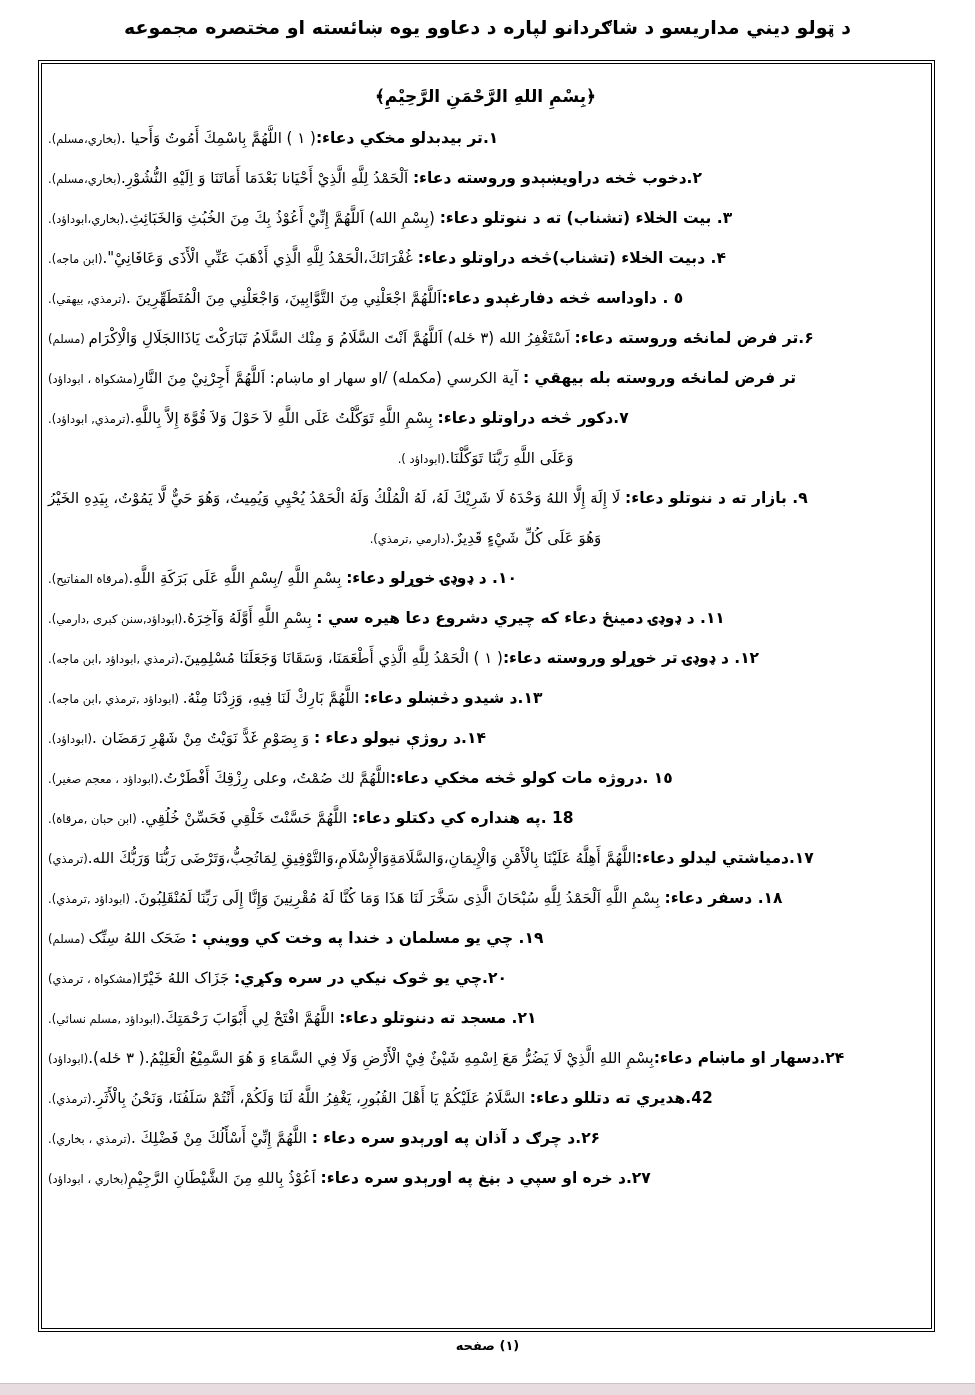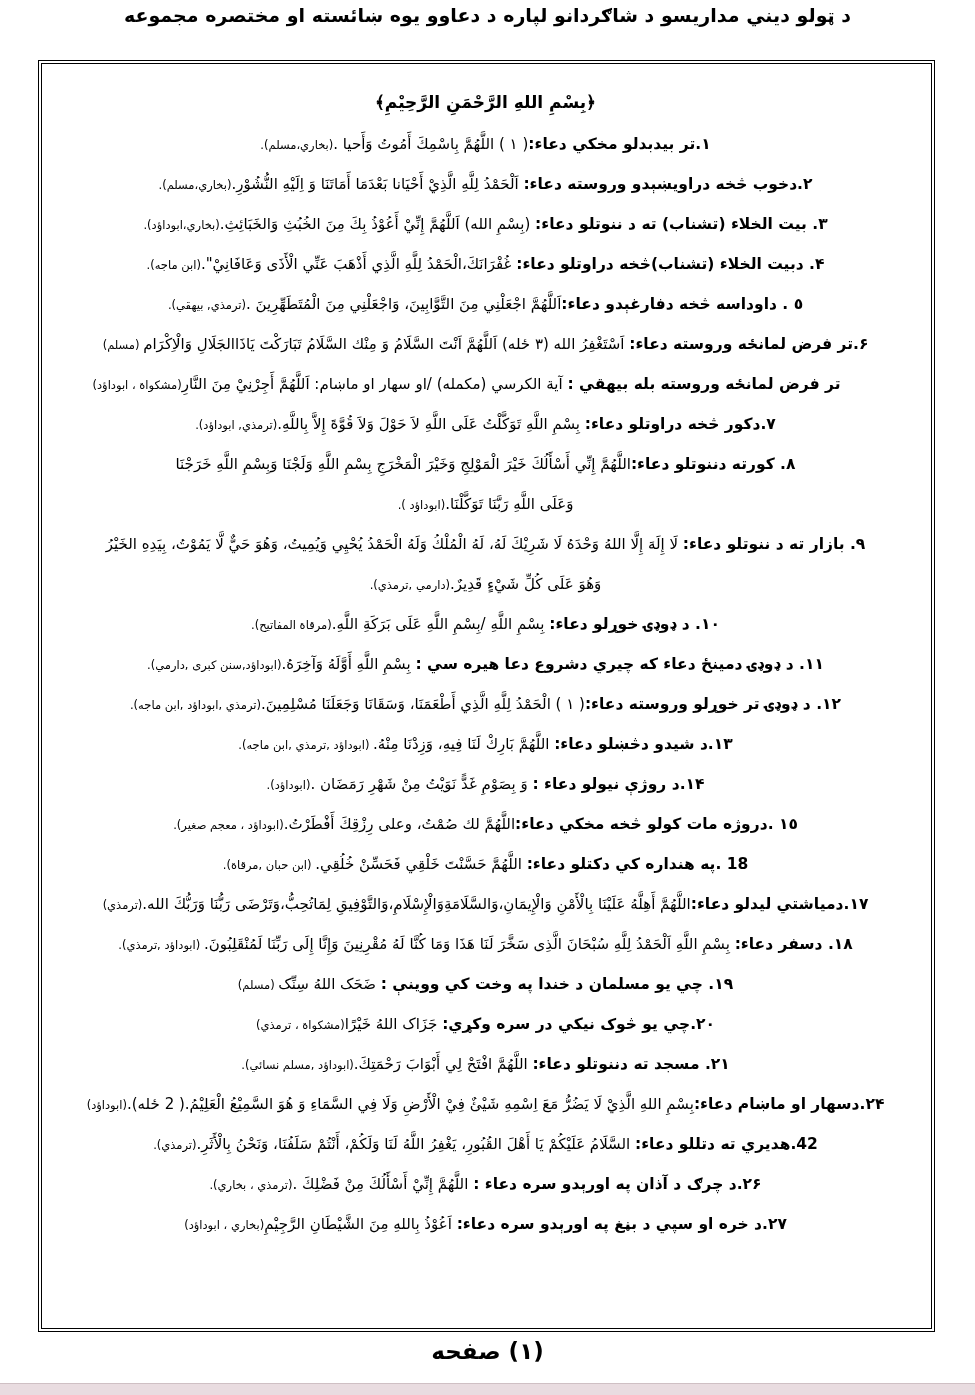--- a/index.html
+++ b/index.html
@@ -8,59 +8,59 @@
     background:#ffffff;
     font-family:"DejaVu Sans","Liberation Sans",sans-serif;
     color:#000;
     position:relative;
     overflow:hidden;
   }
   .doc-title{
     text-align:center;
     font-weight:700;
     font-size:19px;
-    padding-top:4px;
+    padding-top:16px;
     direction:rtl;
   }
   .content-box{
     position:absolute;
     left:38px;
     top:60px;
     width:897px;
     height:1272px;
     border:4px double #000;
     box-sizing:border-box;
-    padding:16px 8px 4px 6px;
+    padding:10px 8px 4px 6px;
     direction:rtl;
     overflow:visible;
   }
   .line{
     direction:rtl;
-    text-align:center;
+    text-align:left;
     height:40px;
     line-height:40px;
     white-space:nowrap;
     font-size:15px;
   }
   .line.center{text-align:center;}
   .line.indent{padding-right:38px;}
   .bismillah{
     text-align:center;
     height:44px;
     line-height:44px;
     font-size:17px;
     font-weight:700;
   }
   .lbl{font-weight:700;font-size:15.5px;}
   .txt{font-size:15px;}
   .src{font-size:11.5px;}
   .footer{
     text-align:center;
     font-weight:700;
-    font-size:23px;
+    font-size:13px;
     position:absolute;
     top:1338px;
     left:0;right:0;
     direction:rtl;
   }
   .bottom-strip{
     position:absolute;
     bottom:0;left:0;right:0;
     height:11px;
     background:#e9dce0;
@@ -77,37 +77,36 @@
     <div class="bismillah line center">﴿بِسْمِ اللهِ الرَّحْمَنِ الرَّحِيْمِ﴾</div>
     <div>
         <div class="line"><span class="lbl">١.تر بيدبدلو مخكي دعاء:</span><span class="txt">( ١ ) اللَّهُمَّ بِاسْمِكَ أَمُوتُ وَأَحيا .</span><span class="src">(بخاري،مسلم).</span></div>
         <div class="line"><span class="lbl">٢.دخوب څخه دراويښېدو وروسته دعاء:</span><span class="txt"> اَلْحَمْدُ لِلَّهِ الَّذِيْ أَحْيَانا بَعْدَمَا أَمَاتَنَا وَ اِلَيْهِ النُّشُوْرِ.</span><span class="src">(بخاري،مسلم).</span></div>
         <div class="line"><span class="lbl">٣. بيت الخلاء (تشناب) ته د ننوتلو دعاء:</span><span class="txt"> (بِسْمِ الله) اَللَّهُمَّ إِنِّيْ أَعُوْذُ بِكَ مِنَ الخُبُثِ وَالخَبَائِثِ.</span><span class="src">(بخاري،ابوداؤد).</span></div>
         <div class="line"><span class="lbl">۴. دبيت الخلاء (تشناب)څخه دراوتلو دعاء:</span><span class="txt"> غُفْرَانَكَ،الْحَمْدُ لِلَّهِ الَّذِي أَذْهَبَ عَنِّي الْأَذَى وَعَافَانِيْ".</span><span class="src">(ابن ماجه).</span></div>
         <div class="line"><span class="lbl">٥ . داوداسه څخه دفارغېدو دعاء:</span><span class="txt">اَللَّهُمَّ اجْعَلْنِي مِنَ التَّوَّابِينَ، وَاجْعَلْنِي مِنَ الْمُتَطَهِّرِينَ .</span><span class="src">(ترمذي, بيهقي).</span></div>
         <div class="line"><span class="lbl">۶.تر فرض لمانځه وروسته دعاء:</span><span class="txt"> اَسْتَغْفِرُ الله (٣ ځله) اَللَّهُمَّ اَنْتَ السَّلَامُ وَ مِنْك السَّلَامُ تَبَارَكْتَ يَاذَاالجَلَالِ وَالْاِكْرَام</span><span class="src"> (مسلم)</span></div>
         <div class="line indent"><span class="lbl">تر فرض لمانځه وروسته بله بيهقي :</span><span class="txt"> آية الكرسي (مكمله) /او سهار او ماښام: اَللَّهُمَّ أَجِرْنِيْ مِنَ النَّارِ</span><span class="src">(مشكواة ، ابوداؤد)</span></div>
         <div class="line"><span class="lbl">٧.دكور څخه دراوتلو دعاء:</span><span class="txt"> بِسْمِ اللَّهِ تَوَكَّلْتُ عَلَى اللَّهِ لاَ حَوْلَ وَلاَ قُوَّةَ إِلاَّ بِاللَّهِ.</span><span class="src">(ترمذي, ابوداؤد).</span></div>
-        <div class="line"><span class="lbl">٨. كورته دننوتلو دعاء:</span><span class="txt">اللَّهُمَّ إِنِّي أَسْأَلُكَ خَيْرَ الْمَوْلِجِ وَخَيْرَ الْمَخْرَجِ بِسْمِ اللَّهِ وَلَجْنَا وَبِسْمِ اللَّهِ خَرَجْنَا</span></div>
         <div class="line center"><span class="txt">وَعَلَى اللَّهِ رَبَّنَا تَوَكَّلْنَا.</span><span class="src">(ابوداؤد ).</span></div>
         <div class="line"><span class="lbl">٩. بازار ته د ننوتلو دعاء:</span><span class="txt"> لَا إِلَهَ إِلَّا اللهُ وَحْدَهُ لَا شَرِيْكَ لَهُ، لَهُ الْمُلْكُ وَلَهُ الْحَمْدُ يُحْيِي وَيُمِيتُ، وَهُوَ حَيٌّ لَّا يَمُوْتُ، بِيَدِهِ الخَيْرُ</span></div>
         <div class="line center"><span class="txt">وَهُوَ عَلَى كُلِّ شَيْءٍ قَدِيرٌ.</span><span class="src">(دارمي ,ترمذي).</span></div>
         <div class="line"><span class="lbl">١٠. د ډوډۍ خوړلو دعاء:</span><span class="txt"> بِسْمِ اللَّهِ /بِسْمِ اللَّهِ عَلَى بَرَكَةِ اللَّهِ.</span><span class="src">(مرقاة المفاتيح).</span></div>
         <div class="line"><span class="lbl">١١. د ډوډۍ دمينځ دعاء كه چيري دشروع دعا هيره سي :</span><span class="txt"> بِسْمِ اللَّهِ أَوَّلَهُ وَآخِرَهُ.</span><span class="src">(ابوداؤد,سنن كبرى ,دارمي).</span></div>
         <div class="line"><span class="lbl">١٢. د ډوډۍ تر خوړلو وروسته دعاء:</span><span class="txt">( ١ ) الْحَمْدُ لِلَّهِ الَّذِي أَطْعَمَنَا، وَسَقَانَا وَجَعَلَنَا مُسْلِمِينَ.</span><span class="src">(ترمذي ,ابوداؤد ,ابن ماجه).</span></div>
         <div class="line"><span class="lbl">١٣.د شيدو دڅښلو دعاء:</span><span class="txt"> اللَّهُمَّ بَارِكْ لَنَا فِيهِ، وَزِدْنَا مِنْهُ.</span><span class="src"> (ابوداؤد ,ترمذي ,ابن ماجه).</span></div>
         <div class="line"><span class="lbl">١۴.د روژې نيولو دعاء :</span><span class="txt"> وَ بِصَوْمِ غَدًّ نَوَيْتُ مِنْ شَهْرِ رَمَضَان .</span><span class="src">(ابوداؤد).</span></div>
         <div class="line"><span class="lbl">١٥ .دروژه مات كولو څخه مخكي دعاء:</span><span class="txt">اللَّهُمَّ لك صُمْتُ، وعلى رِزْقِكَ أَفْطَرْتُ.</span><span class="src">(ابوداؤد ، معجم صغير).</span></div>
         <div class="line"><span class="lbl">18 .په هنداره كي دكتلو دعاء:</span><span class="txt"> اللَّهُمَّ حَسَّنْتَ خَلْقِي فَحَسِّنْ خُلُقِي.</span><span class="src"> (ابن حبان ,مرقاة).</span></div>
         <div class="line"><span class="lbl">١٧.دمياشتي ليدلو دعاء:</span><span class="txt">اللَّهُمَّ أَهِلَّهُ عَلَيْنَا بِالْأَمْنِ وَالْإِيمَانِ،وَالسَّلَامَةِوَالْإِسْلَامِ،وَالتَّوْفِيقِ لِمَاتُحِبُّ،وَتَرْضَى رَبُّنَا وَرَبُّكَ الله.</span><span class="src">(ترمذي)</span></div>
         <div class="line"><span class="lbl">١٨. دسفر دعاء:</span><span class="txt"> بِسْمِ اللَّهِ اَلْحَمْدُ لِلَّهِ سُبْحَانَ الَّذِى سَخَّرَ لَنَا هَذَا وَمَا كُنَّا لَهُ مُقْرِنِينَ وَإِنَّا إِلَى رَبِّنَا لَمُنْقَلِبُونَ.</span><span class="src"> (ابوداؤد ,ترمذي).</span></div>
         <div class="line"><span class="lbl">١٩. چي يو مسلمان د خندا په وخت كي ووينې :</span><span class="txt"> ضَحَک اللهُ سِنِّک</span><span class="src"> (مسلم)</span></div>
         <div class="line"><span class="lbl">٢٠.چي يو څوک نيكي در سره وكړي:</span><span class="txt"> جَزَاک اللهُ خَيْرًا</span><span class="src">(مشكواة ، ترمذي)</span></div>
         <div class="line"><span class="lbl">٢١. مسجد ته دننوتلو دعاء:</span><span class="txt">  اللَّهُمَّ افْتَحْ لِي أَبْوَابَ رَحْمَتِكَ.</span><span class="src">(ابوداؤد ,مسلم نسائي).</span></div>
-        <div class="line"><span class="lbl">٢۴.دسهار او ماښام دعاء:</span><span class="txt">بِسْمِ اللهِ الَّذِيْ لَا يَضُرُّ مَعَ اِسْمِهِ شَيْئٌ فِيْ الْأَرْضِ وَلَا فِي السَّمَاءِ وَ هُوَ السَّمِيْعُ الْعَلِيْمُ.( 2 ځله).</span><span class="src">(ابوداؤد)</span></div>
+        <div class="line"><span class="lbl">٢۴.دسهار او ماښام دعاء:</span><span class="txt">بِسْمِ اللهِ الَّذِيْ لَا يَضُرُّ مَعَ اِسْمِهِ شَيْئٌ فِيْ الْأَرْضِ وَلَا فِي السَّمَاءِ وَ هُوَ السَّمِيْعُ الْعَلِيْمُ.( ٣ ځله).</span><span class="src">(ابوداؤد)</span></div>
         <div class="line"><span class="lbl">42.هديري ته دتللو دعاء:</span><span class="txt"> السَّلَامُ عَلَيْكُمْ يَا أَهْلَ القُبُورِ، يَغْفِرُ اللَّهُ لَنَا وَلَكُمْ، أَنْتُمْ سَلَفُنَا، وَنَحْنُ بِالْأَثَرِ.</span><span class="src">(ترمذي).</span></div>
         <div class="line"><span class="lbl">٢۶.د چرګ د آذان په اورېدو سره دعاء :</span><span class="txt"> اللَّهُمَّ إِنِّيْ أَسْأَلُكَ مِنْ فَضْلِكَ .</span><span class="src">(ترمذي ، بخاري).</span></div>
         <div class="line"><span class="lbl">٢٧.د خره او سپي د بڼغ په اورېدو سره دعاء:</span><span class="txt"> اَعُوْذُ بِاللهِ مِنَ الشَّيْطَانِ الرَّجِيْمِ</span><span class="src">(بخاري ، ابوداؤد)</span></div>
       </div>
   </div>
 
   <div class="footer">(١) صفحه</div>
   <div class="bottom-strip"></div>
 </div>
 

